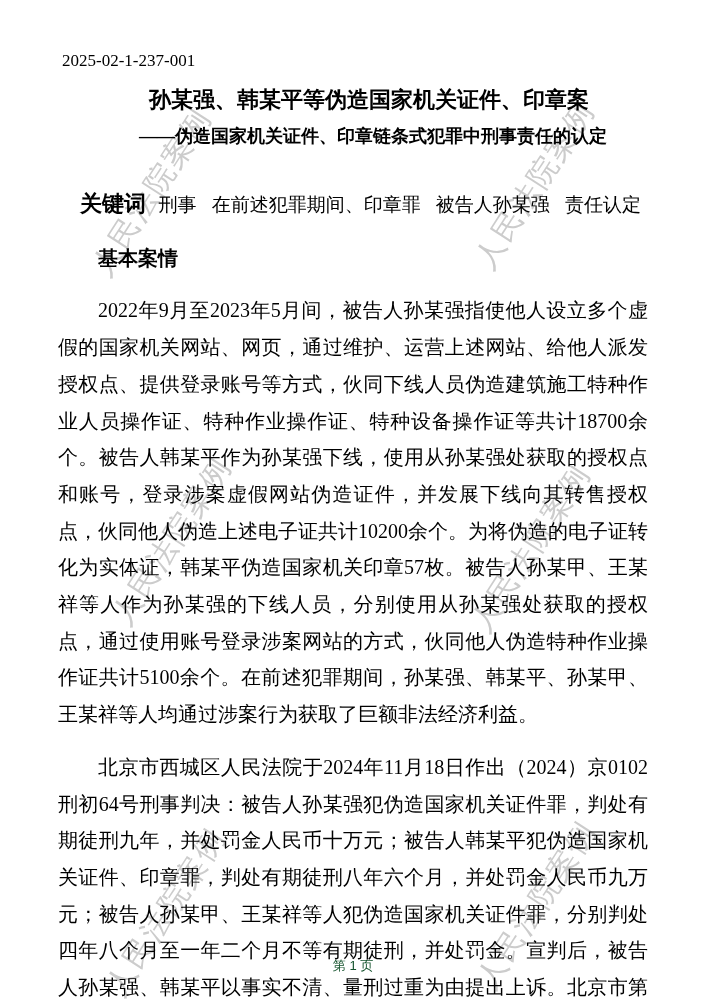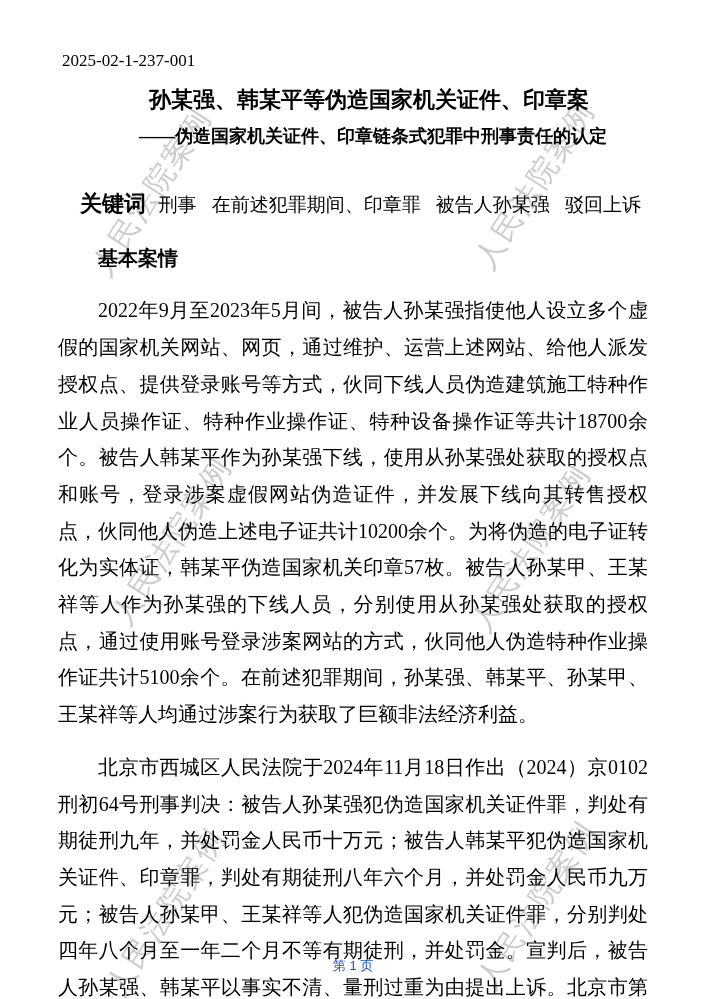--- a/index.html
+++ b/index.html
@@ -104,21 +104,21 @@
   }
   .footer {
     position: absolute;
     left: 0;
     right: 0;
     bottom: 24px;
     z-index: 1;
     text-align: center;
     font-size: 13px;
     font-family: "Liberation Sans", sans-serif;
-    color: #1d4ed8;
+    color: #14532d;
   }
 </style>
 </head>
 <body>
 
 <div class="page">
 
   <div class="watermark-layer">
     <div class="wm wm1" style="color: rgb(204, 204, 204);">人民法院案例</div>
     <div class="wm wm2" style="color: rgb(204, 204, 204);">人民法院案例</div>
@@ -133,21 +133,21 @@
 
     <h1 class="title">孙某强、韩某平等伪造国家机关证件、印章案</h1>
 
     <div class="subtitle">——伪造国家机关证件、印章链条式犯罪中刑事责任的认定</div>
 
     <div class="keywords-line">
       <span class="kw-label">关键词</span>
       <span class="kw-item">刑事</span>
       <span class="kw-item">在前述犯罪期间、印章罪</span>
       <span class="kw-item">被告人孙某强</span>
-      <span class="kw-item">驳回上诉</span>
+      <span class="kw-item">责任认定</span>
     </div>
 
     <h2 class="section-heading">基本案情</h2>
 
     <p class="body-para">2022年9月至2023年5月间，被告人孙某强指使他人设立多个虚假的国家机关网站、网页，通过维护、运营上述网站、给他人派发授权点、提供登录账号等方式，伙同下线人员伪造建筑施工特种作业人员操作证、特种作业操作证、特种设备操作证等共计18700余个。被告人韩某平作为孙某强下线，使用从孙某强处获取的授权点和账号，登录涉案虚假网站伪造证件，并发展下线向其转售授权点，伙同他人伪造上述电子证共计10200余个。为将伪造的电子证转化为实体证，韩某平伪造国家机关印章57枚。被告人孙某甲、王某祥等人作为孙某强的下线人员，分别使用从孙某强处获取的授权点，通过使用账号登录涉案网站的方式，伙同他人伪造特种作业操作证共计5100余个。在前述犯罪期间，孙某强、韩某平、孙某甲、王某祥等人均通过涉案行为获取了巨额非法经济利益。</p>
     <p class="body-para">北京市西城区人民法院于2024年11月18日作出（2024）京0102刑初64号刑事判决：被告人孙某强犯伪造国家机关证件罪，判处有期徒刑九年，并处罚金人民币十万元；被告人韩某平犯伪造国家机关证件、印章罪，判处有期徒刑八年六个月，并处罚金人民币九万元；被告人孙某甲、王某祥等人犯伪造国家机关证件罪，分别判处四年八个月至一年二个月不等有期徒刑，并处罚金。宣判后，被告人孙某强、韩某平以事实不清、量刑过重为由提出上诉。北京市第二中级人民法院于2024年12月20日作出（2024）京02刑终426号刑事裁定，驳回上诉，维持原判。</p>
   </div>
 
   <div class="footer">
     <span>第 1 页</span>

